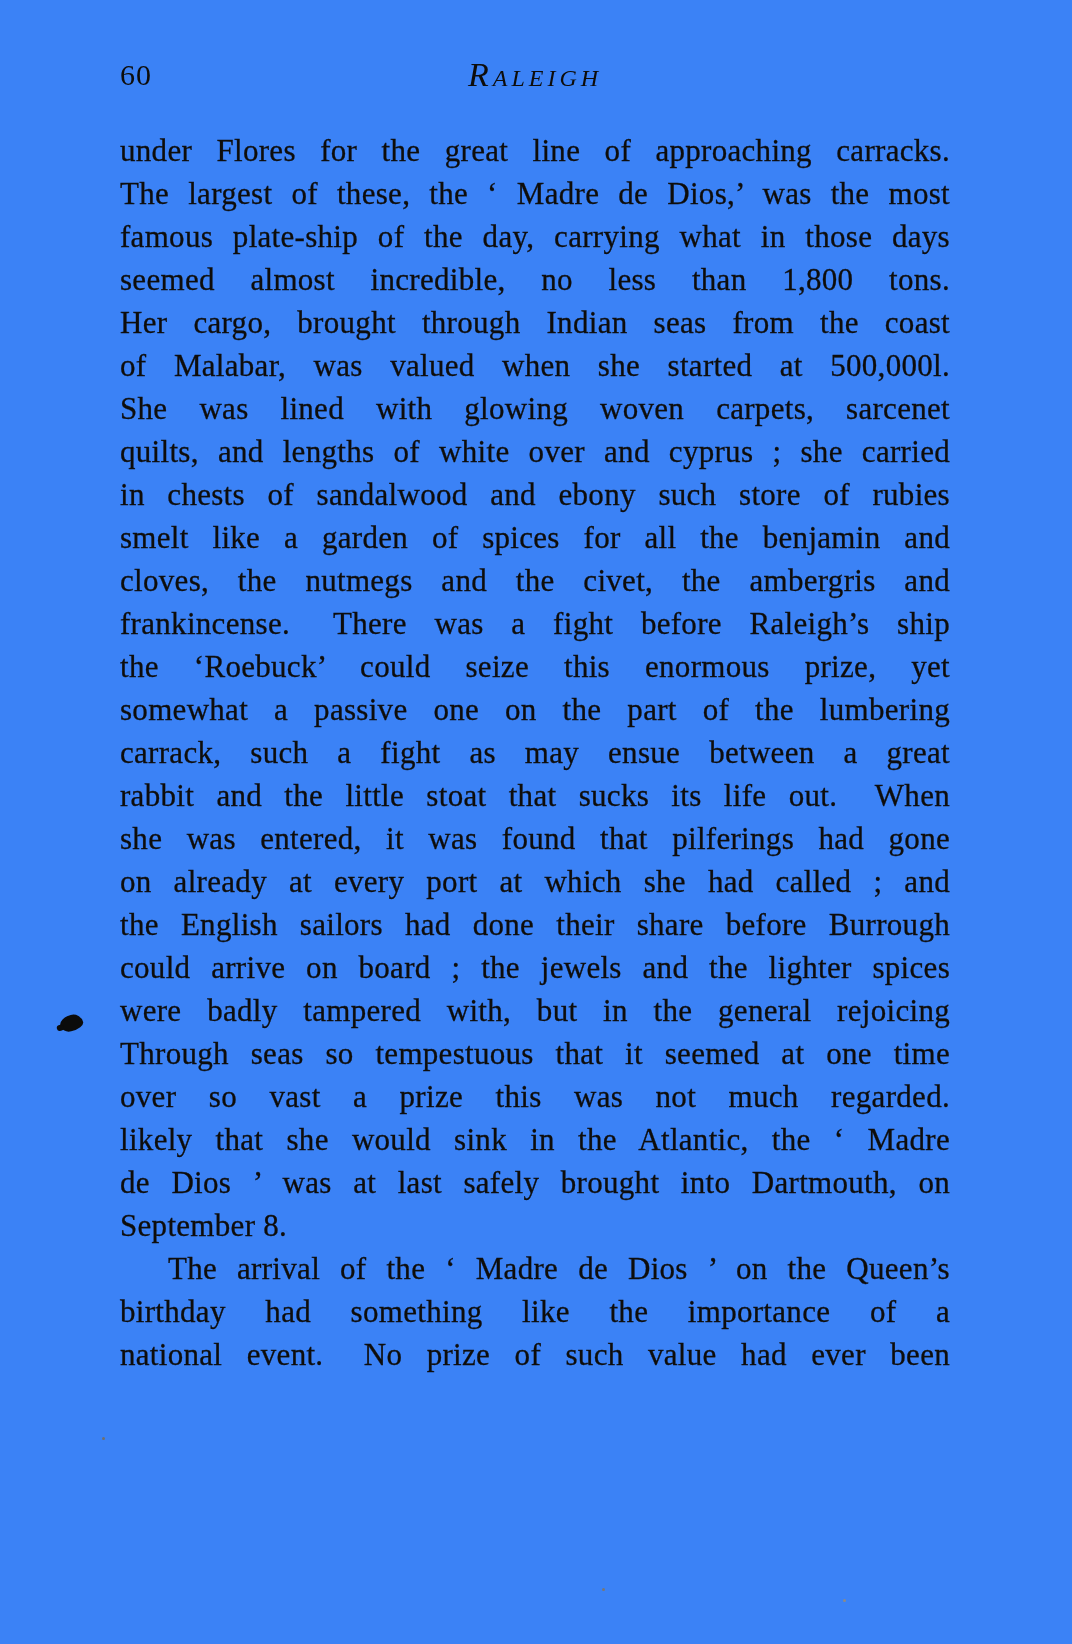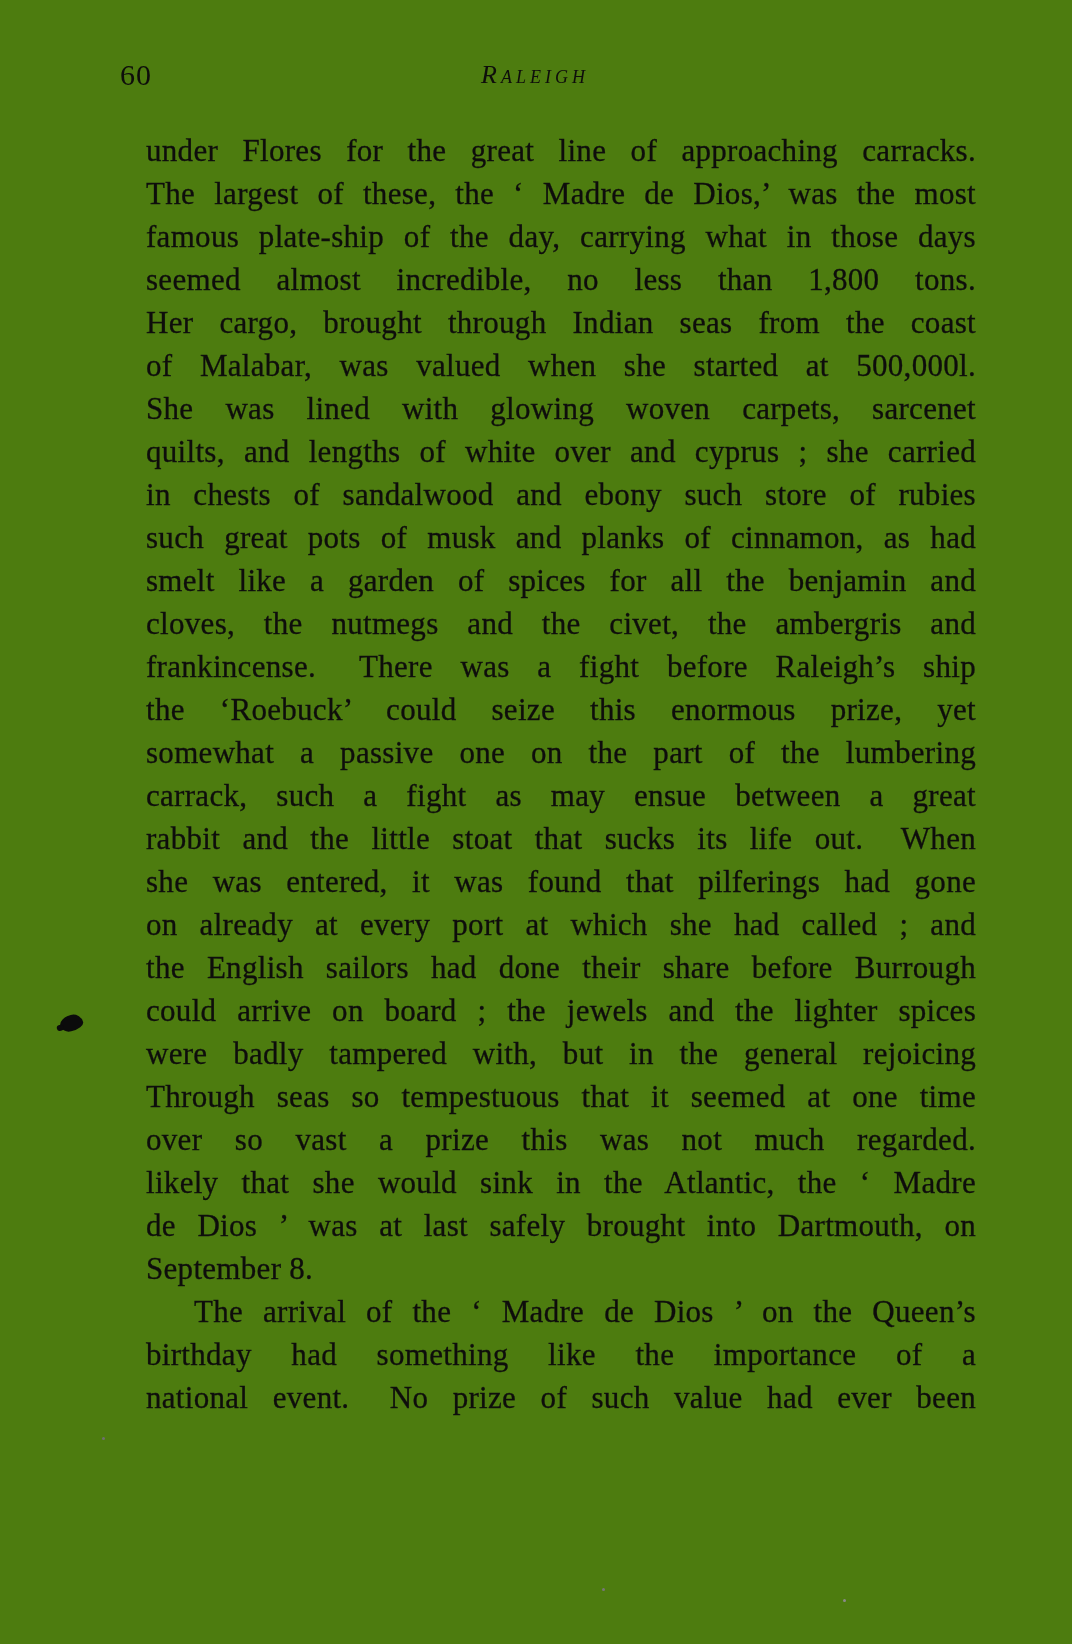--- a/index.html
+++ b/index.html
@@ -4,21 +4,21 @@
 <style>
   html, body {
     margin: 0;
     padding: 0;
     background: #e8e8e6;
   }
   .page {
     position: relative;
     width: 1072px;
     height: 1644px;
-    background: #4d7c0f;
+    background: #3b82f6;
     overflow: hidden;
     font-family: "Liberation Serif", "DejaVu Serif", serif;
     color: #0e0d0b;
   }
   
   .header {
     position: absolute;
     top: 56px;
     left: 120px;
     width: 830px;
@@ -32,32 +32,31 @@
     line-height: 34px;
     letter-spacing: 1px;
   }
   .running-title {
     position: absolute;
     left: 50%;
     transform: translateX(-50%);
     top: 0;
     font-style: italic;
     font-variant: small-caps;
-    font-size: 26px;
+    font-size: 34px;
     line-height: 38px;
     letter-spacing: 4px;
     white-space: nowrap;
   }
   
   .text-block {
     position: absolute;
     top: 129px;
     left: 120px;
     width: 830px;
-    margin-left: 26px;
   }
   .line {
     height: 43px;
     line-height: 43px;
     font-size: 31px;
     letter-spacing: 0.3px;
     white-space: normal;
     text-align: justify;
     text-align-last: left;
     -webkit-text-stroke: 0.3px #111;
@@ -110,21 +109,20 @@
   <div class="text-block" id="text-block">
       <div class="line j">under Flores for the great line of approaching carracks.</div>
       <div class="line j">The largest of these, the ‘ Madre de Dios,’ was the most</div>
       <div class="line j">famous plate-ship of the day, carrying what in those days</div>
       <div class="line j">seemed almost incredible, no less than 1,800 tons.</div>
       <div class="line j">Her cargo, brought through Indian seas from the coast</div>
       <div class="line j">of Malabar, was valued when she started at 500,000l.</div>
       <div class="line j">She was lined with glowing woven carpets, sarcenet</div>
       <div class="line j">quilts, and lengths of white over and cyprus ; she carried</div>
       <div class="line j">in chests of sandalwood and ebony such store of rubies</div>
-      <div class="line j">such great pots of musk and planks of cinnamon, as had</div>
       <div class="line j">smelt like a garden of spices for all the benjamin and</div>
       <div class="line j">cloves, the nutmegs and the civet, the ambergris and</div>
       <div class="line j">frankincense.  There was a fight before Raleigh’s ship</div>
       <div class="line j">the ‘Roebuck’ could seize this enormous prize, yet</div>
       <div class="line j">somewhat a passive one on the part of the lumbering</div>
       <div class="line j">carrack, such a fight as may ensue between a great</div>
       <div class="line j">rabbit and the little stoat that sucks its life out.  When</div>
       <div class="line j">she was entered, it was found that pilferings had gone</div>
       <div class="line j">on already at every port at which she had called ; and</div>
       <div class="line j">the English sailors had done their share before Burrough</div>

